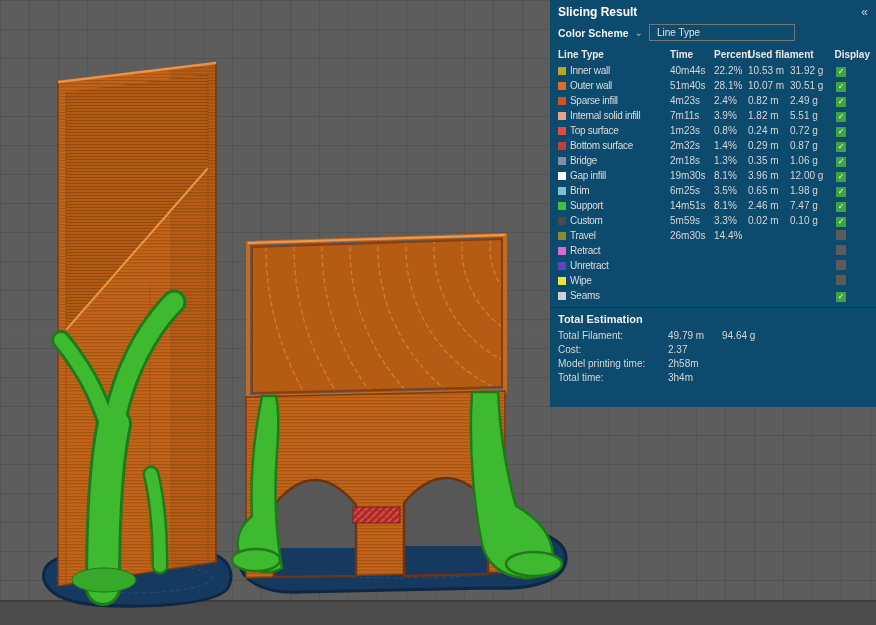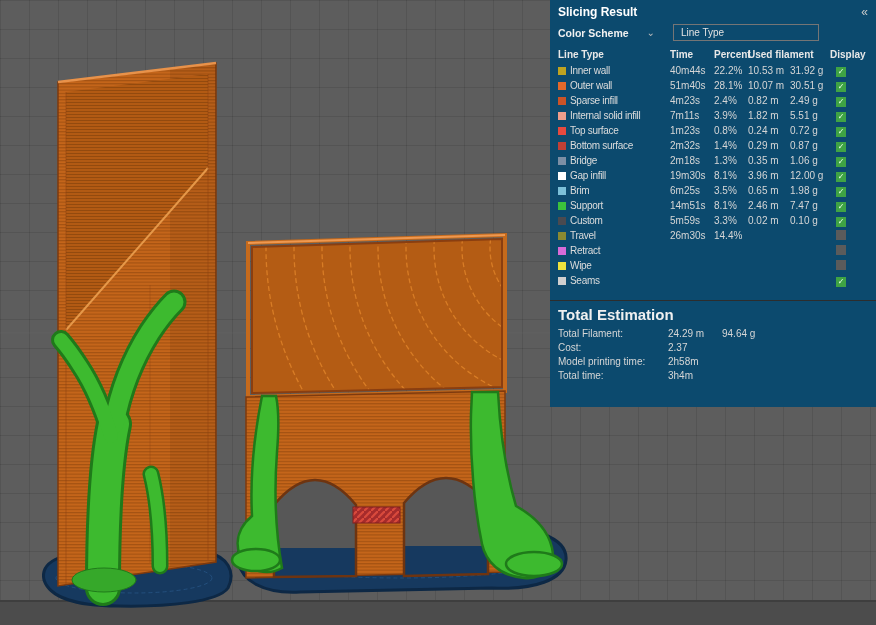--- a/index.html
+++ b/index.html
@@ -9,40 +9,40 @@
       repeating-linear-gradient(to right, rgba(0,0,0,0.10) 0 1px, transparent 1px 29px),
       repeating-linear-gradient(to bottom, rgba(0,0,0,0.10) 0 1px, transparent 1px 29px),
       #5d5d5d;}
   #scene{position:absolute;left:0;top:0;}
   
   .panel{position:absolute;top:0;right:0;width:326px;height:407px;background:#0c4a6e;
     color:#d6d6d6;font-size:10px;z-index:5;box-sizing:border-box;overflow:hidden;}
   .panel-header{display:flex;justify-content:space-between;align-items:center;
     padding:5px 8px 3px 8px;color:#ffffff;font-weight:bold;font-size:12px;}
   .collapse{color:#cccccc;font-size:12px;cursor:pointer;font-weight:normal;}
-  .scheme-row{display:flex;align-items:center;gap:18px;padding:2px 0 5px 8px;}
+  .scheme-row{display:flex;align-items:center;gap:6px;padding:2px 0 5px 8px;}
   .scheme-label{font-weight:bold;color:#f0f0f0;font-size:10.5px;}
   .chev{color:#bbbbbb;font-size:10px;line-height:8px;}
   .dropdown{border:1px solid #757575;height:17px;width:146px;display:flex;align-items:center;
     padding:0 7px;color:#e2e2e2;cursor:pointer;box-sizing:border-box;}
   .thead,.trow{display:grid;grid-template-columns:12px 100px 44px 34px 42px 40px 40px;
     align-items:center;padding:0 8px;height:15px;white-space:nowrap;}
   .thead{height:17px;font-weight:bold;color:#e8e8e8;}
   .h-linetype{grid-column:1/3;}
   .h-fil{grid-column:5/7;}
-  .h-disp{grid-column:7;}
+  .h-disp{grid-column:7;text-align:right;}
   .cell{overflow:visible;}
   .cell.swatch{width:8px;height:8px;display:inline-block;}
   .cell.lbl{letter-spacing:-0.3px;color:#dcdcdc;}
   .cb{width:10px;height:10px;display:inline-block;font-size:8px;line-height:10px;
     text-align:center;color:#eaffea;cursor:pointer;margin-left:6px;}
   .cb.on{background:#3FA344;}
   .cb.off{background:#5b5b5b;}
-  .est-title{font-weight:bold;color:#f0f0f0;padding:5px 8px 3px 8px;margin-top:12px;
-    border-top:1px solid #2d2d2d;font-size:15px;}
+  .est-title{font-weight:bold;color:#f0f0f0;padding:5px 8px 3px 8px;margin-top:4px;
+    border-top:1px solid #2d2d2d;font-size:11px;}
   .est-row{display:grid;grid-template-columns:110px 54px 1fr;align-items:center;
     padding:0 8px;height:14px;white-space:nowrap;}
 </style>
 </head>
 <body>
 
 <div id="viewport">
   <svg id="scene" width="876" height="625" viewBox="0 0 876 625">
     <defs>
       <pattern id="lay" width="7" height="3.2" patternUnits="userSpaceOnUse">
@@ -283,20 +283,29 @@
       <div class="trow">
         <span class="cell swatch" style="background: rgb(216, 107, 216);"></span>
         <span class="cell lbl">Retract</span>
         <span class="cell tm"></span>
         <span class="cell pc"></span>
         <span class="cell fm"></span>
         <span class="cell fg"></span>
         <span class="cell dp"><span class="cb off"></span></span>
       </div>
       <div class="trow">
+        <span class="cell swatch" style="background: rgb(94, 68, 192);"></span>
+        <span class="cell lbl">Unretract</span>
+        <span class="cell tm"></span>
+        <span class="cell pc"></span>
+        <span class="cell fm"></span>
+        <span class="cell fg"></span>
+        <span class="cell dp"><span class="cb off"></span></span>
+      </div>
+      <div class="trow">
         <span class="cell swatch" style="background: rgb(237, 227, 62);"></span>
         <span class="cell lbl">Wipe</span>
         <span class="cell tm"></span>
         <span class="cell pc"></span>
         <span class="cell fm"></span>
         <span class="cell fg"></span>
         <span class="cell dp"><span class="cb off"></span></span>
       </div>
       <div class="trow">
         <span class="cell swatch" style="background: rgb(208, 208, 208);"></span>
@@ -306,21 +315,21 @@
         <span class="cell fm"></span>
         <span class="cell fg"></span>
         <span class="cell dp"><span class="cb on">✓</span></span>
       </div>
     </div>
 
   <div class="est-title">Total Estimation</div>
   <div id="est">
       <div class="est-row">
         <span class="lbl">Total Filament:</span>
-        <span class="v1">24.29 m</span>
+        <span class="v1">49.79 m</span>
         <span class="v2">94.64 g</span>
       </div>
       <div class="est-row">
         <span class="lbl">Cost:</span>
         <span class="v1">2.37</span>
         <span class="v2"></span>
       </div>
       <div class="est-row">
         <span class="lbl">Model printing time:</span>
         <span class="v1">2h58m</span>

